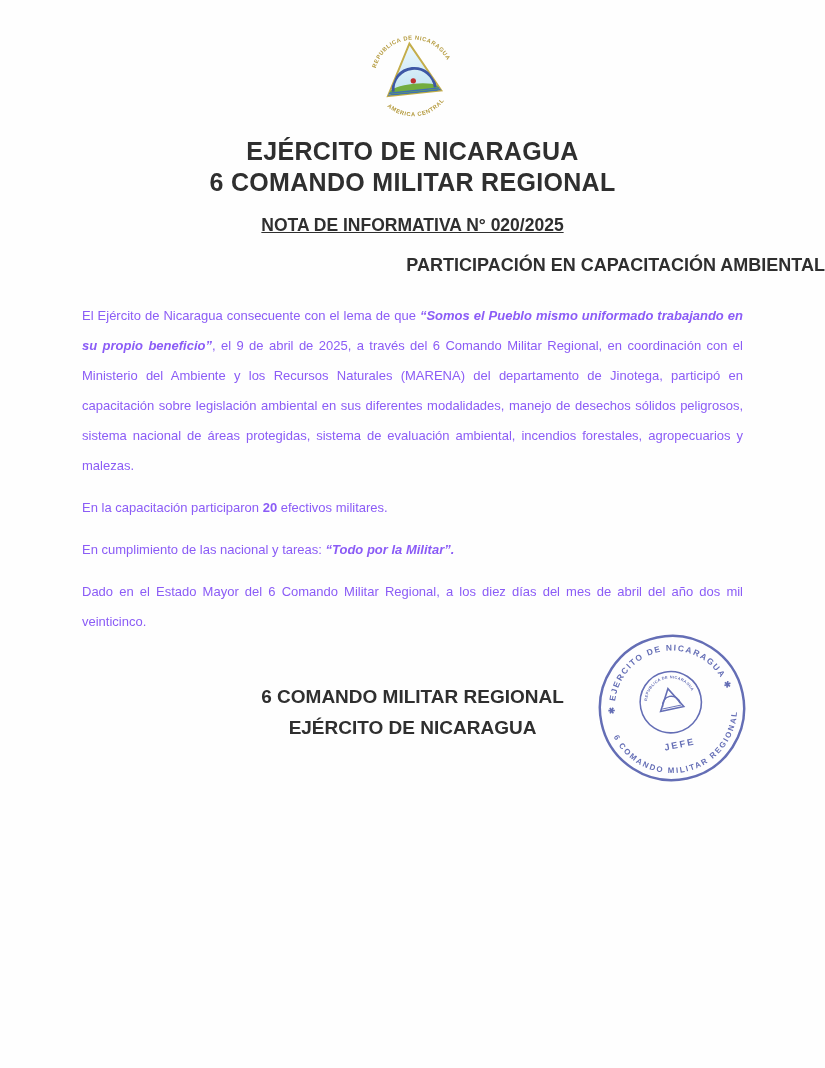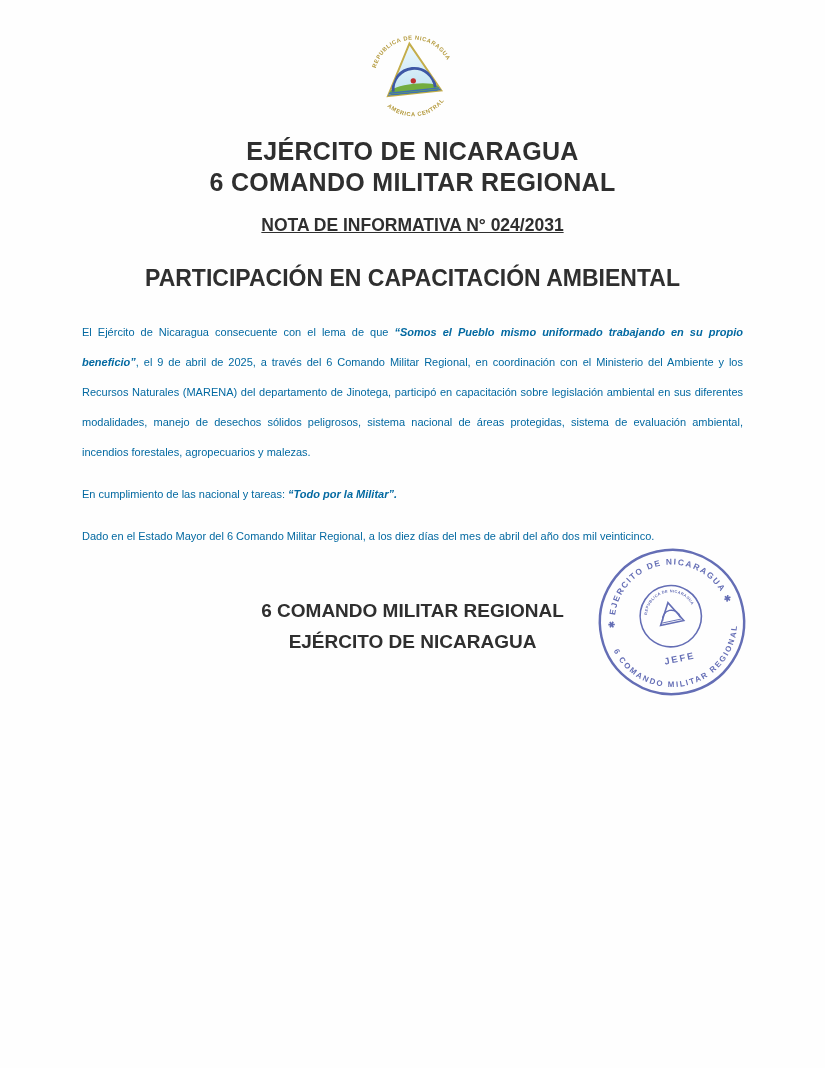--- a/index.html
+++ b/index.html
@@ -11,24 +11,24 @@
   .emblem svg { width:100%; height:100%; }
   .emb-arc { font-family:"Liberation Sans", sans-serif; font-size:6px; font-weight:bold;
              fill:#b59b3f; letter-spacing:0.6px; }
 
   .title-block { text-align:center; margin-top:10px; }
   .title-line { font-size:25px; font-weight:bold; line-height:31px; color:#2f2f2f; letter-spacing:0.3px; }
 
   .nota { text-align:center; margin-top:17px; font-size:17.5px; font-weight:bold;
           text-decoration:underline; color:#2f2f2f; }
 
-  .subject { text-align:center; margin-top:29px; font-size:23px; font-weight:bold; color:#2f2f2f; }
+  .subject { text-align:right; margin-top:19px; font-size:18px; font-weight:bold; color:#2f2f2f; }
 
   .body-text { margin:25px 82px 0 82px; }
-  .body-text p { font-size:11px; line-height:30px; text-align:justify; color:#0369a1; margin-bottom:12px; }
+  .body-text p { font-size:13px; line-height:30px; text-align:justify; color:#8b5cf6; margin-bottom:12px; }
   .body-text p.last { margin-bottom:16px; }
   .bi { font-weight:bold; font-style:italic; }
   .b  { font-weight:bold; }
 
   .sig-section { position:relative; margin-top:44px; }
   .sig { text-align:center; }
   .sig-line { font-size:19px; font-weight:bold; line-height:31px; color:#2f2f2f; }
 
   .stamp { position:absolute; left:593px; top:-52px; width:158px; height:158px;
            transform:rotate(-12deg); opacity:0.85; }
@@ -76,27 +76,28 @@
         <textPath href="#embBottom" startOffset="50%">AMERICA CENTRAL</textPath>
       </text>
     </svg>
   </div>
 
   <div class="title-block">
     <div class="title-line">EJÉRCITO DE NICARAGUA</div>
     <div class="title-line">6 COMANDO MILITAR REGIONAL</div>
   </div>
 
-  <div class="nota">NOTA DE INFORMATIVA N° 024/2031</div>
+  <div class="nota">NOTA DE INFORMATIVA N° 020/2025</div>
 
   <div class="subject">PARTICIPACIÓN EN CAPACITACIÓN AMBIENTAL</div>
 
   <div class="body-text">
     <p><span>El Ejército de Nicaragua consecuente con el lema de que </span><span class="bi">“Somos el Pueblo mismo uniformado trabajando en su propio beneficio”</span><span>, el 9 de abril de 2025, a través del 6 Comando Militar Regional, en coordinación con el Ministerio del Ambiente y los Recursos Naturales (MARENA) del departamento de Jinotega, participó en capacitación sobre legislación ambiental en sus diferentes modalidades, manejo de desechos sólidos peligrosos, sistema nacional de áreas protegidas, sistema de evaluación ambiental, incendios forestales, agropecuarios y malezas.</span></p>
 
+    <p><span>En la capacitación participaron </span><span class="b">20</span><span> efectivos militares.</span></p>
 
     <p><span>En cumplimiento de las nacional y tareas: </span><span class="bi">“Todo por la Militar”.</span></p>
 
 
     <p class="last"><span>Dado en el Estado Mayor del 6 Comando Militar Regional, a los diez días del mes de abril del año dos mil veinticinco.</span></p>
   </div>
 
   <div class="sig-section">
     <div class="sig">
       <div class="sig-line">6 COMANDO MILITAR REGIONAL</div>

